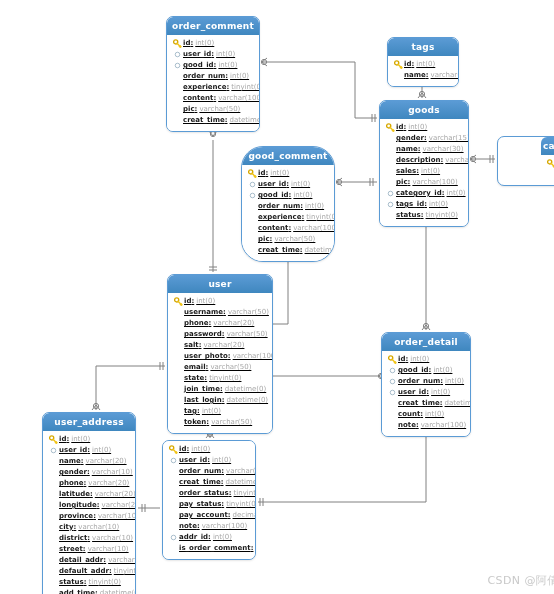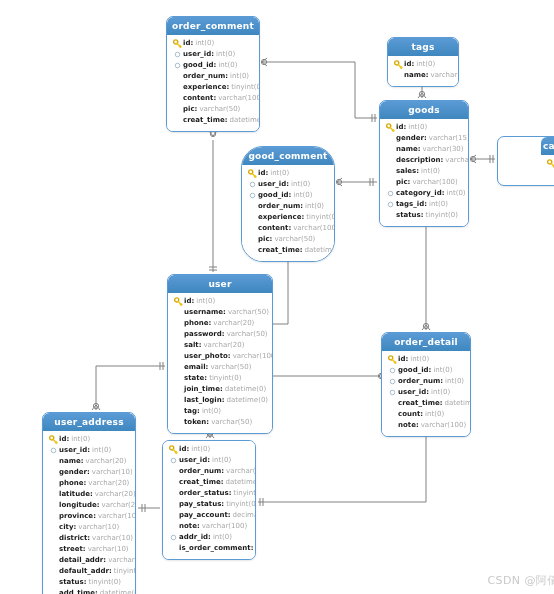--- a/index.html
+++ b/index.html
@@ -46,20 +46,21 @@
     font-size: 9px;
     font-weight: bold;
     text-align: center;
     padding: 4px 2px 4px 2px;
     letter-spacing: 0.2px;
     border-radius: 6px 6px 0 0;
   }
   .entity-body {
     padding: 3px 5px 5px 5px;
     background: #ffffff;
+    text-decoration: underline;
   }
   .field {
     display: flex;
     align-items: center;
     font-size: 7px;
     line-height: 11px;
     height: 11px;
     white-space: nowrap;
   }
   .fmark {

